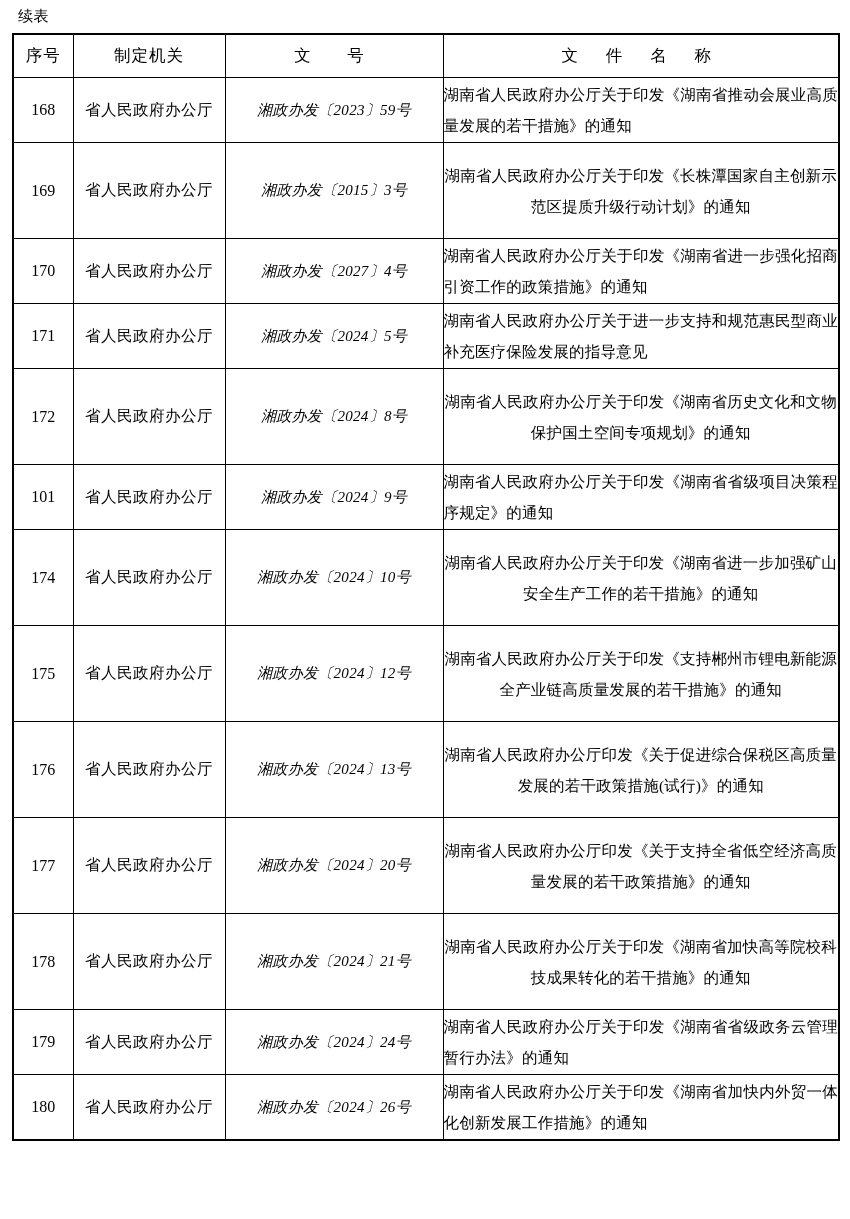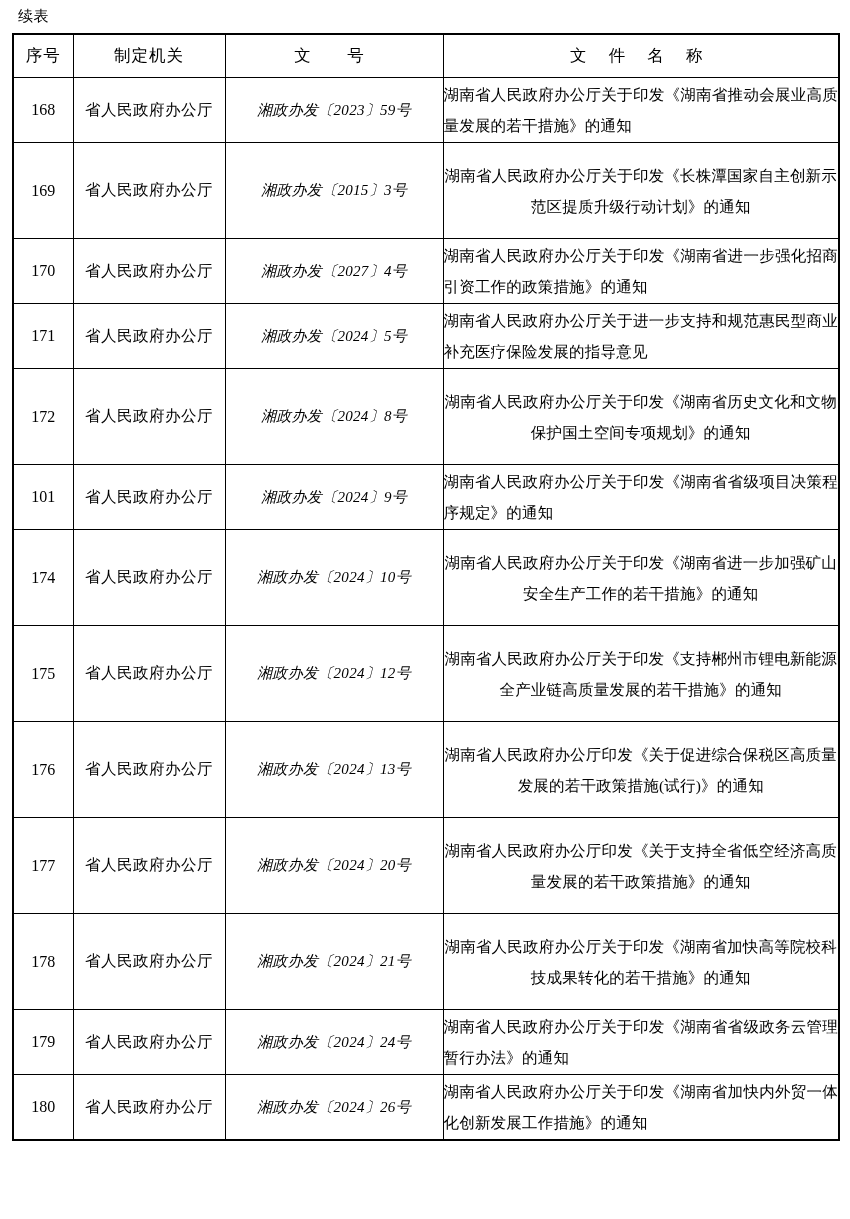--- a/index.html
+++ b/index.html
@@ -46,21 +46,21 @@
   col.c-no { width: 60px; }
   col.c-org { width: 152px; }
   col.c-num { width: 218px; }
   col.c-title { width: 396px; }
 
   thead th {
     height: 42px;
     font-size: 16.5px;
     font-weight: normal;
     text-align: center;
-    font-family: Liberation Serif, serif;
+    font-family: Liberation Mono, monospace;
   }
   th.h-no { letter-spacing: 1px; }
   th.h-org { letter-spacing: 1px; margin-left: 16px; }
   th.h-num { letter-spacing: 10px; padding-left: 10px; }
   th.h-title { letter-spacing: 9px; padding-left: 9px; }
 
   td.t-no {
     text-align: center;
     font-size: 16px;
     font-family: "Liberation Serif", "DejaVu Serif", serif;

